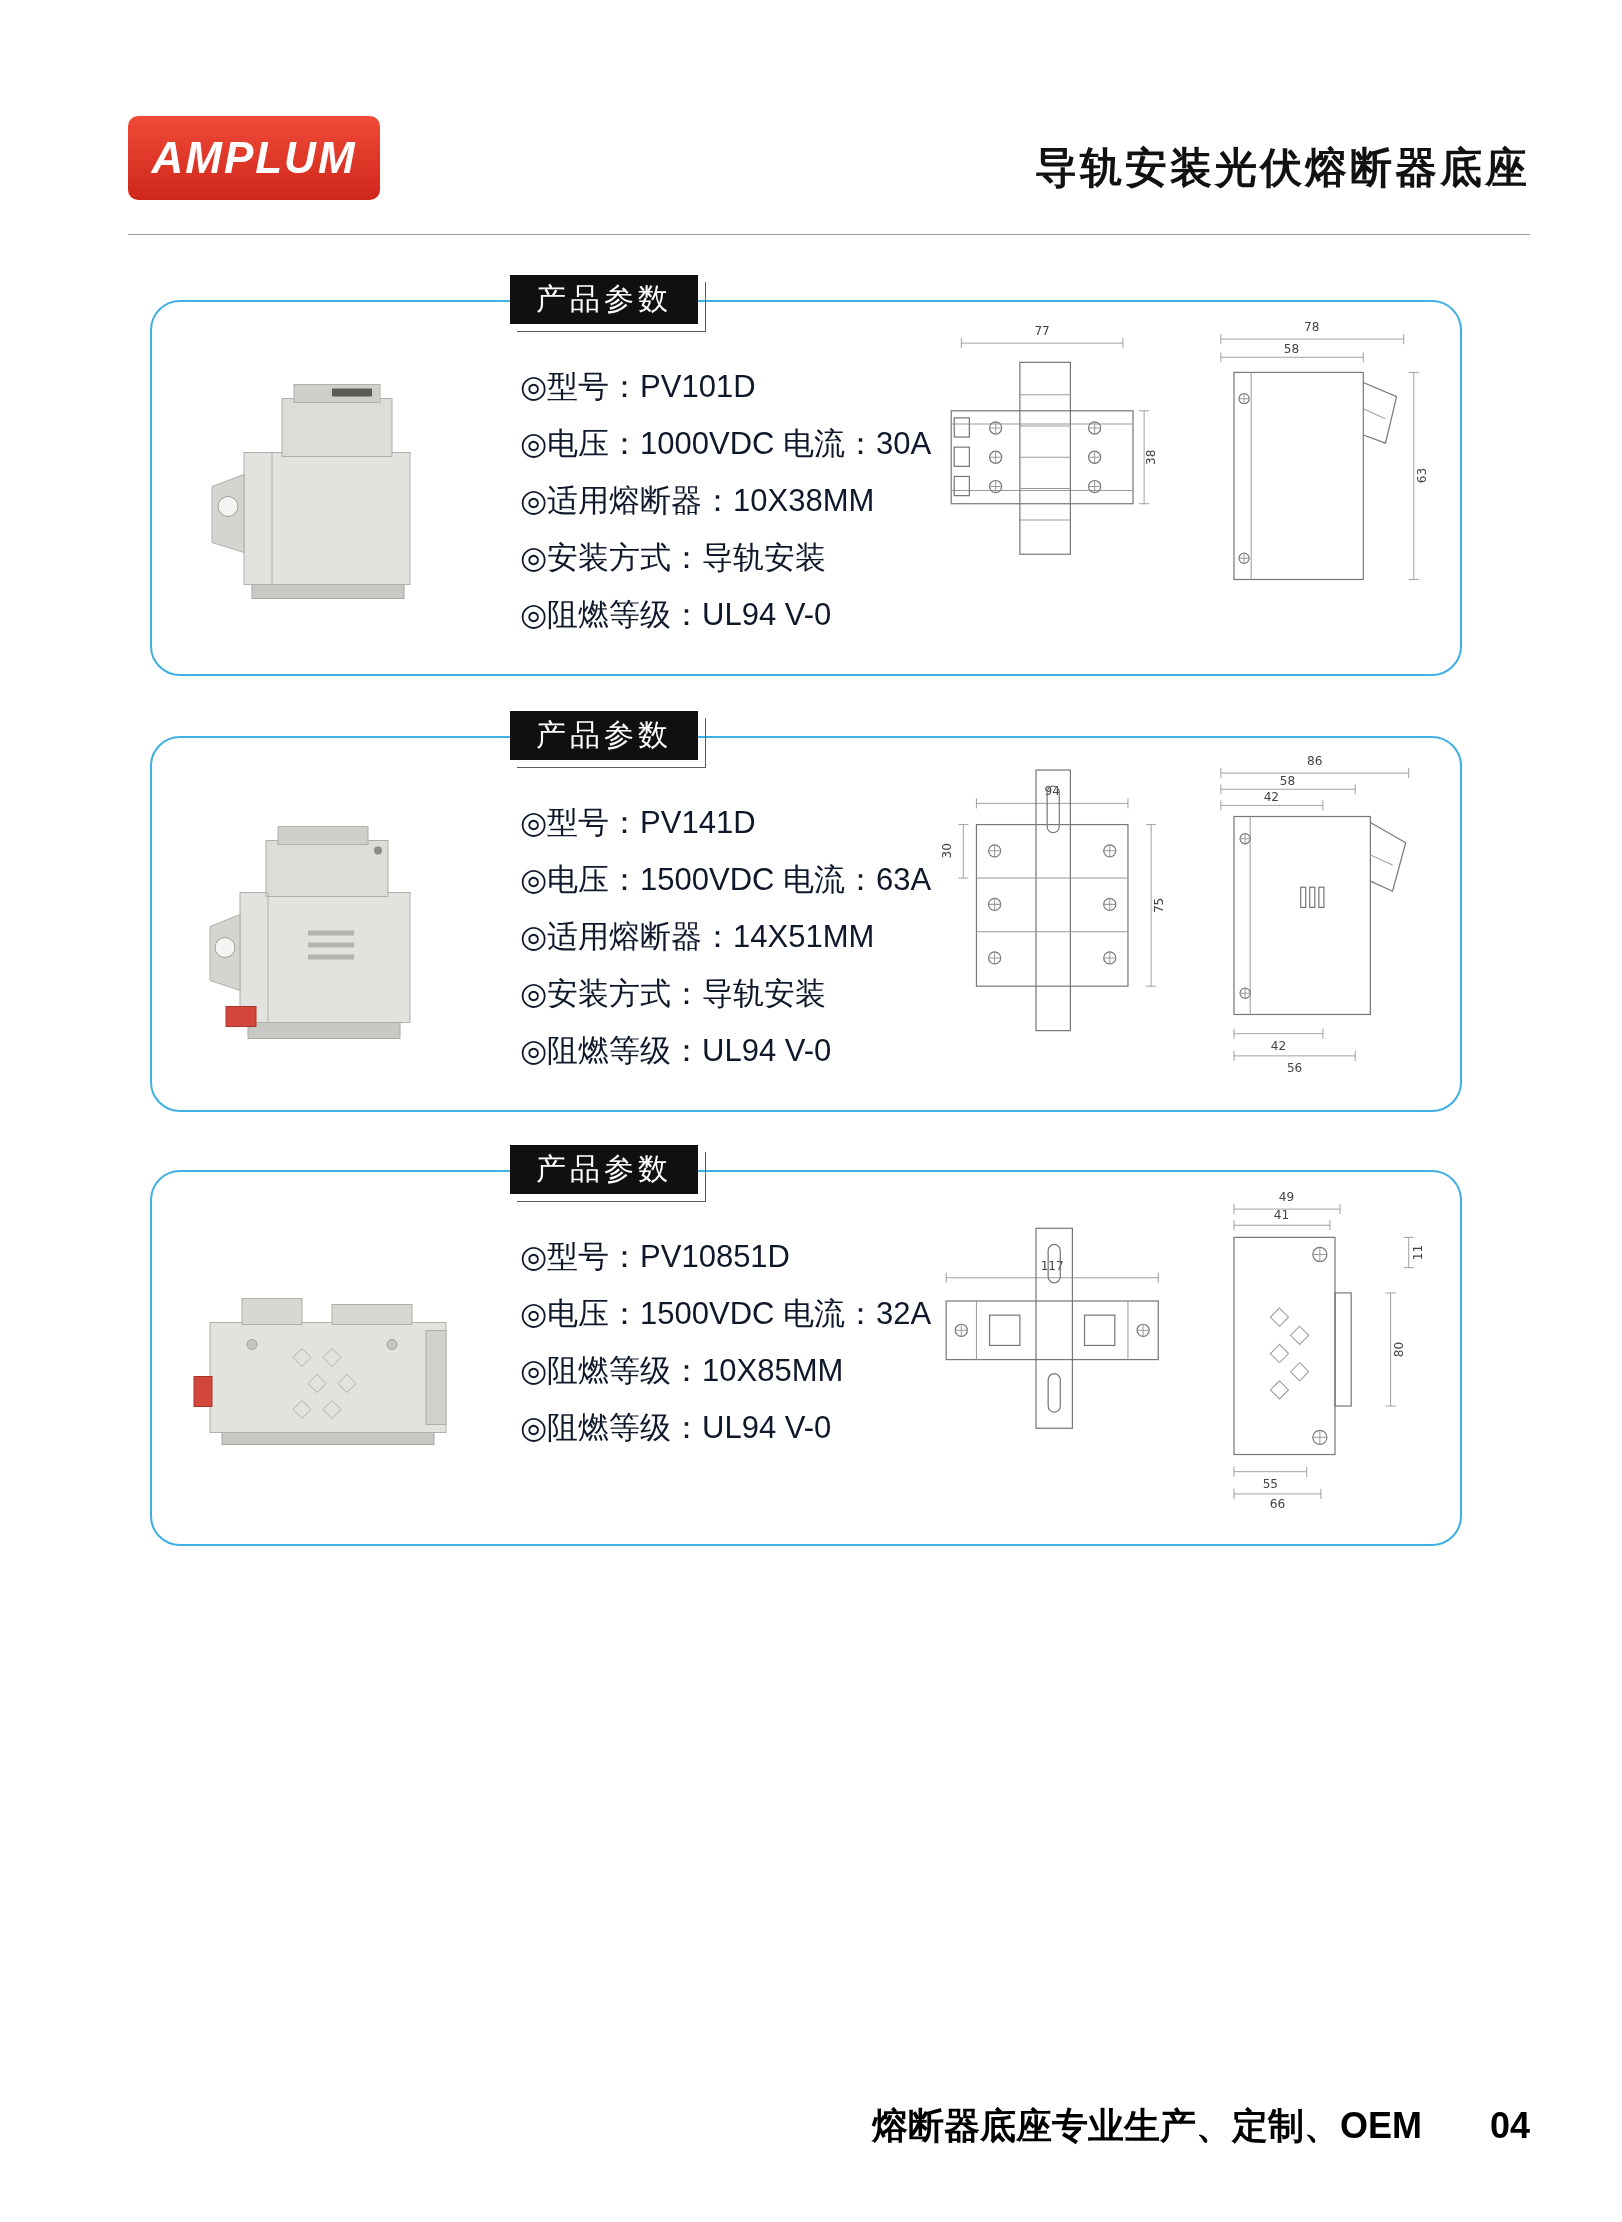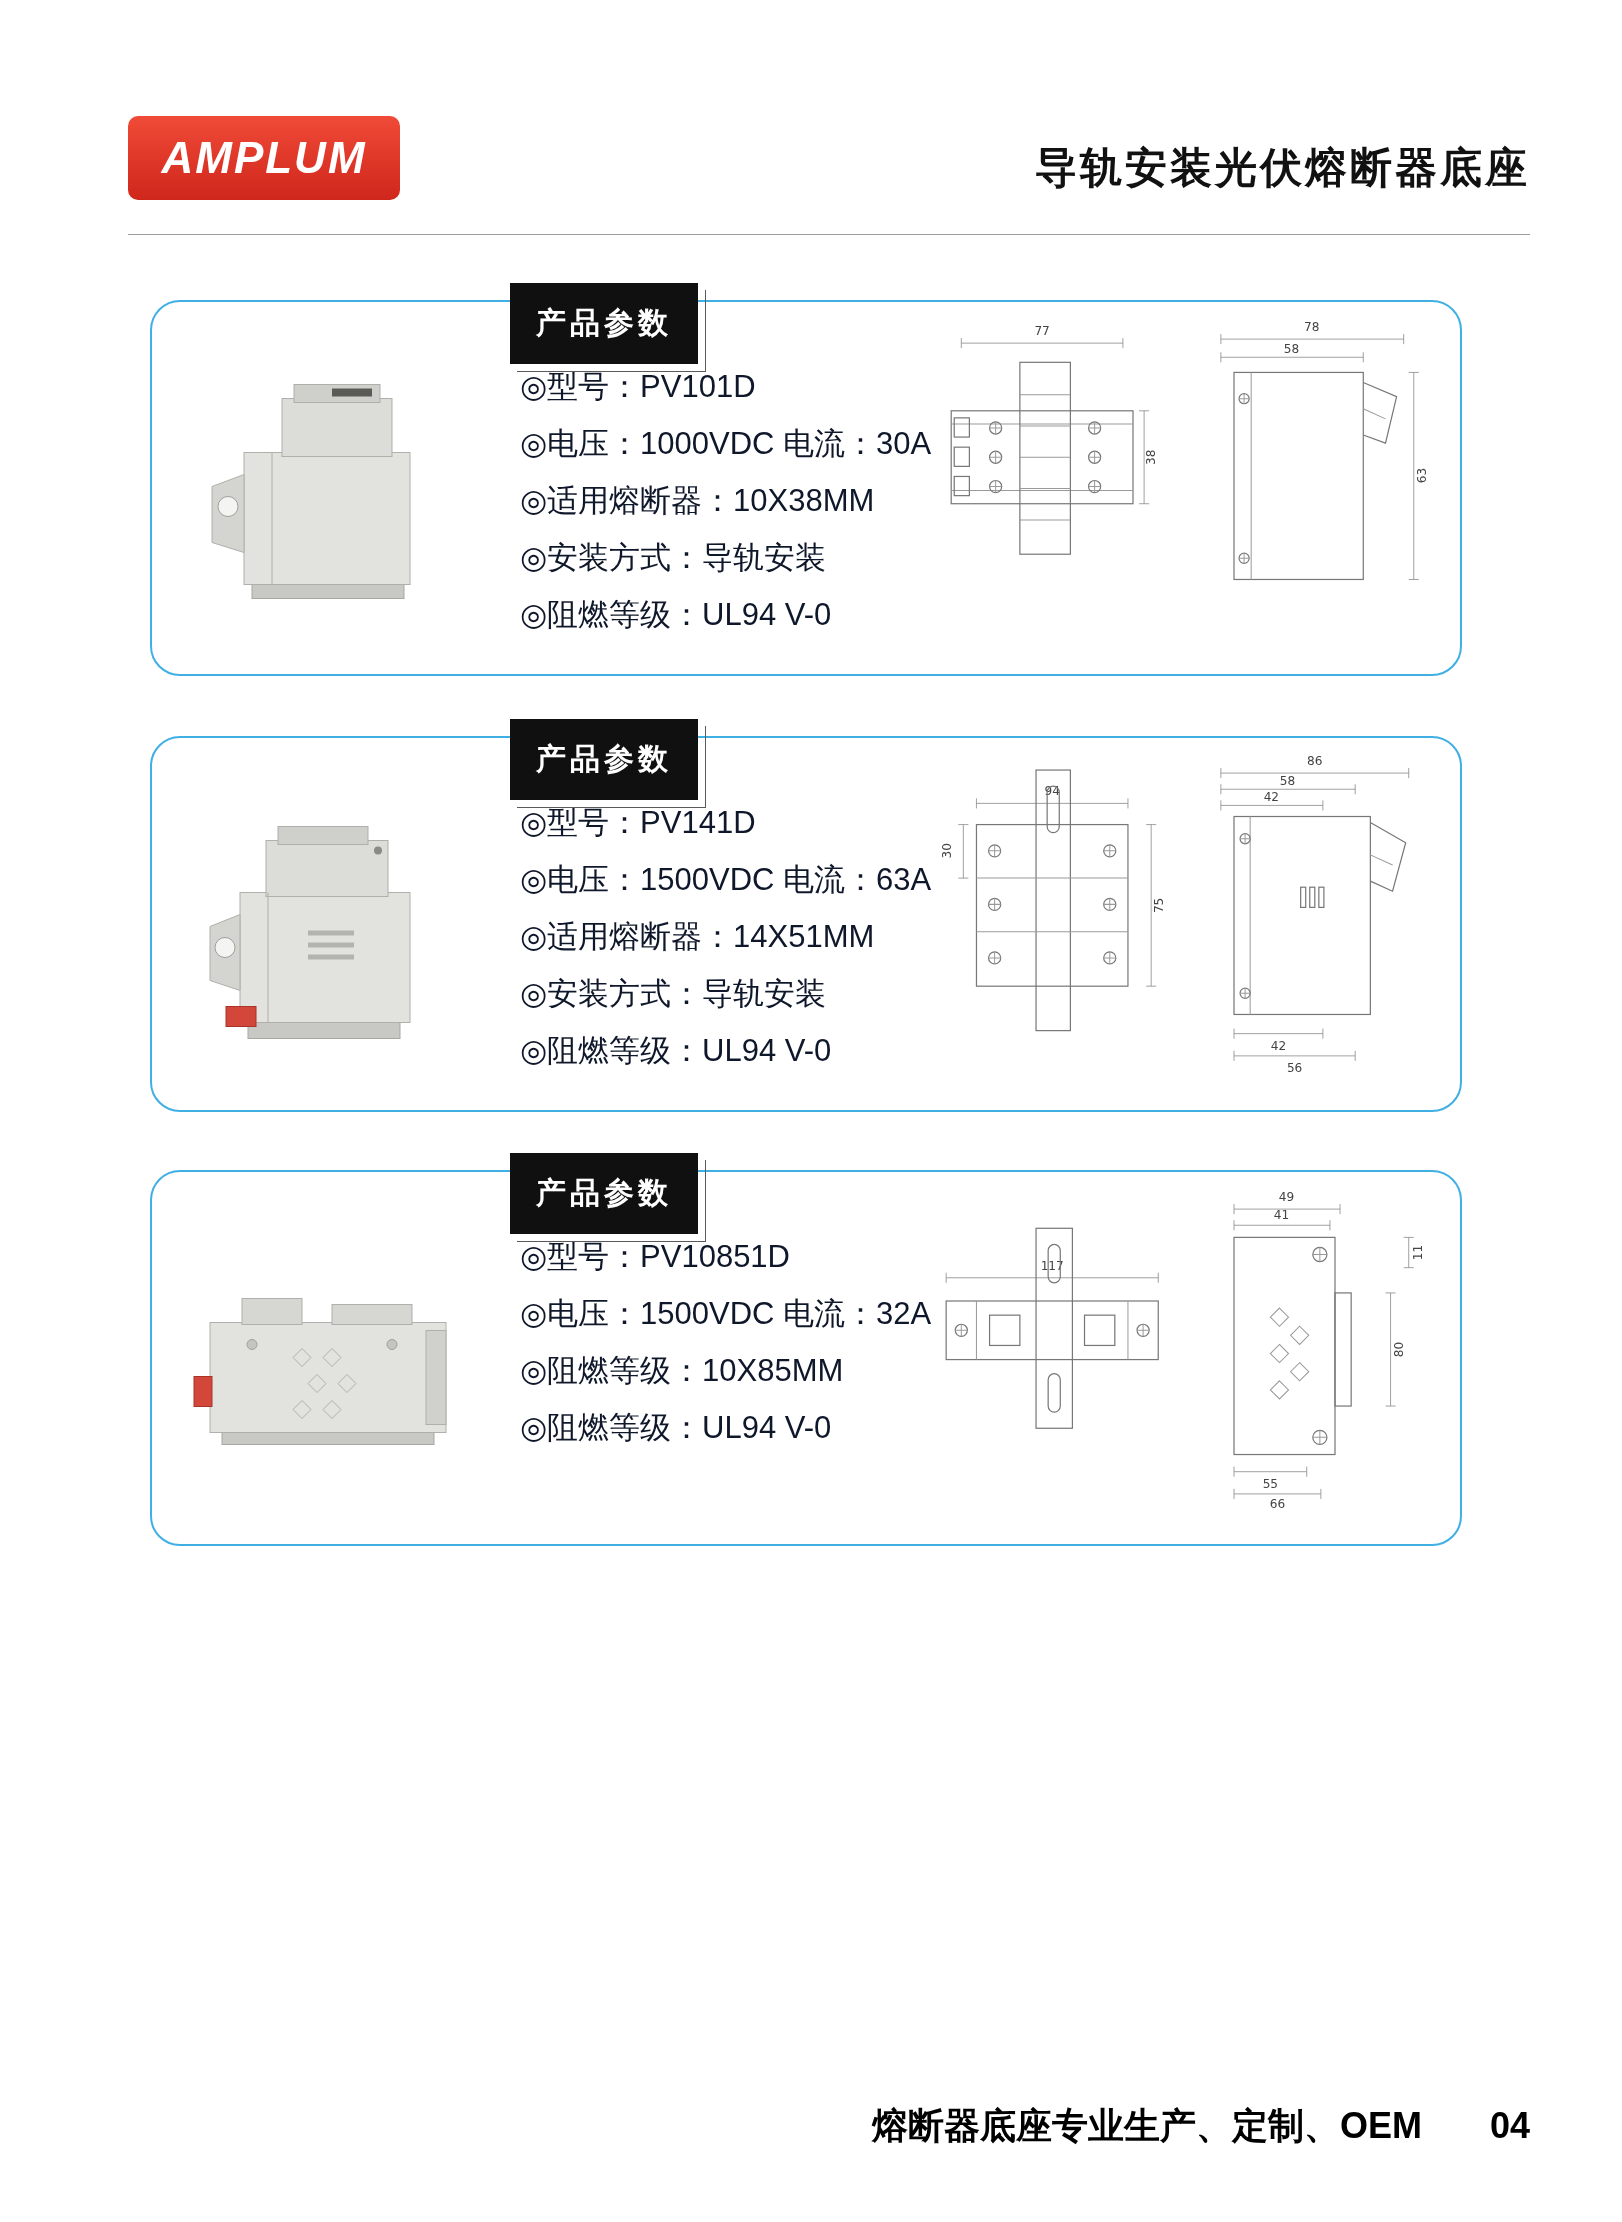--- a/index.html
+++ b/index.html
@@ -2,34 +2,34 @@
 <html><head>
 <meta charset="utf-8">
 <title>导轨安装光伏熔断器底座</title>
 <style>
   *{margin:0;padding:0;box-sizing:border-box;}
   html,body{background:#fff;}
   .page{position:relative;width:1622px;height:2222px;background:#fff;
         font-family:"Liberation Sans","DejaVu Sans",sans-serif;color:#1a1a1a;overflow:hidden;}
 
   
-  .logo{position:absolute;left:128px;top:116px;width:272px;height:84px;
+  .logo{position:absolute;left:128px;top:116px;width:252px;height:84px;
         background:linear-gradient(180deg,#f04a38,#cf271b);border-radius:10px;
         color:#fff;font-weight:bold;font-style:italic;font-size:44px;letter-spacing:2px;
         display:flex;align-items:center;justify-content:center;}
   .title{position:absolute;right:92px;top:140px;font-size:42px;font-weight:bold;letter-spacing:3px;color:#111;}
   .divider{position:absolute;left:128px;right:92px;top:234px;height:1px;background:#9c9c9c;}
 
   
   .card{position:absolute;left:150px;width:1312px;height:376px;background:#fff;
         border:2px solid #3fafe4;border-radius:30px;}
   .card1{top:300px;} .card2{top:736px;} .card3{top:1170px;}
 
   .tab{position:absolute;left:358px;top:-27px;background:#101010;color:#fff;
-       font-size:30px;font-weight:bold;letter-spacing:4px;padding:20px 26px;z-index:2;margin-top:8px;}
+       font-size:30px;font-weight:normal;letter-spacing:4px;padding:4px 26px;z-index:2;}
   .tab::after{content:"";position:absolute;left:7px;top:7px;width:100%;height:100%;
        border-right:1px solid #5a5a5a;border-bottom:1px solid #5a5a5a;z-index:-1;}
 
   .photo{position:absolute;left:30px;top:52px;width:310px;height:285px;}
   .specs{position:absolute;left:368px;top:56px;list-style:none;}
   .specs li{font-size:31px;line-height:57px;white-space:nowrap;color:#0f172a;}
   .drawings{position:absolute;right:24px;top:18px;width:505px;height:322px;}
 
   
   .ol{fill:none;stroke:#777;stroke-width:1.2;}

